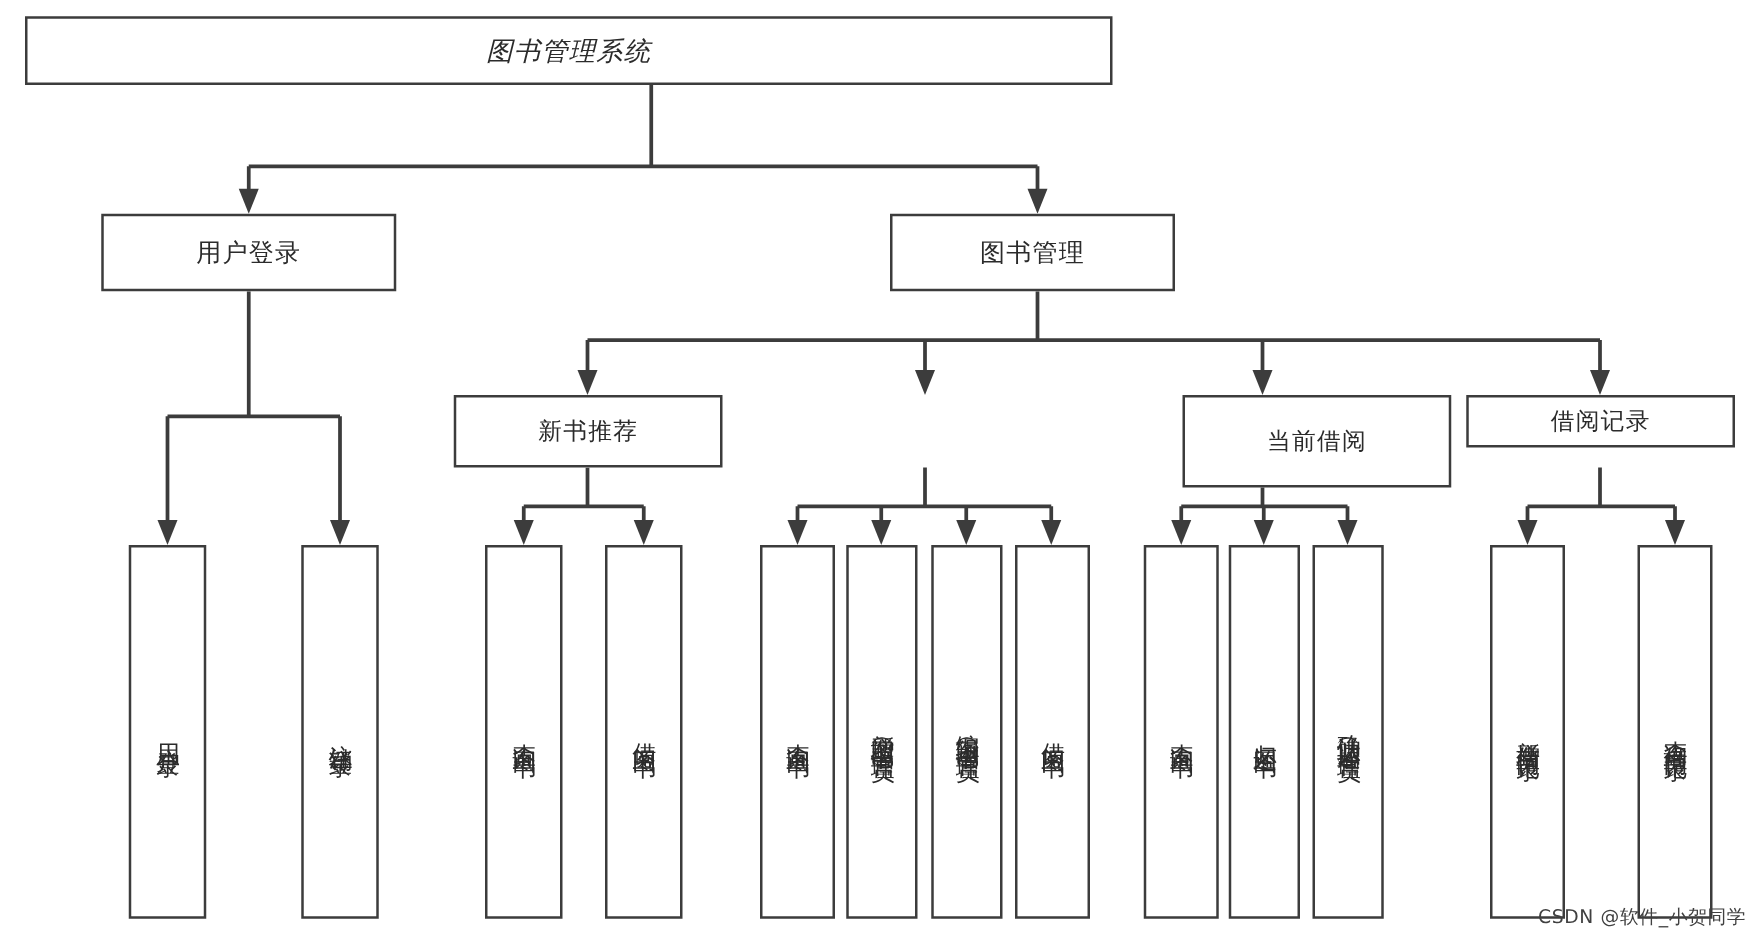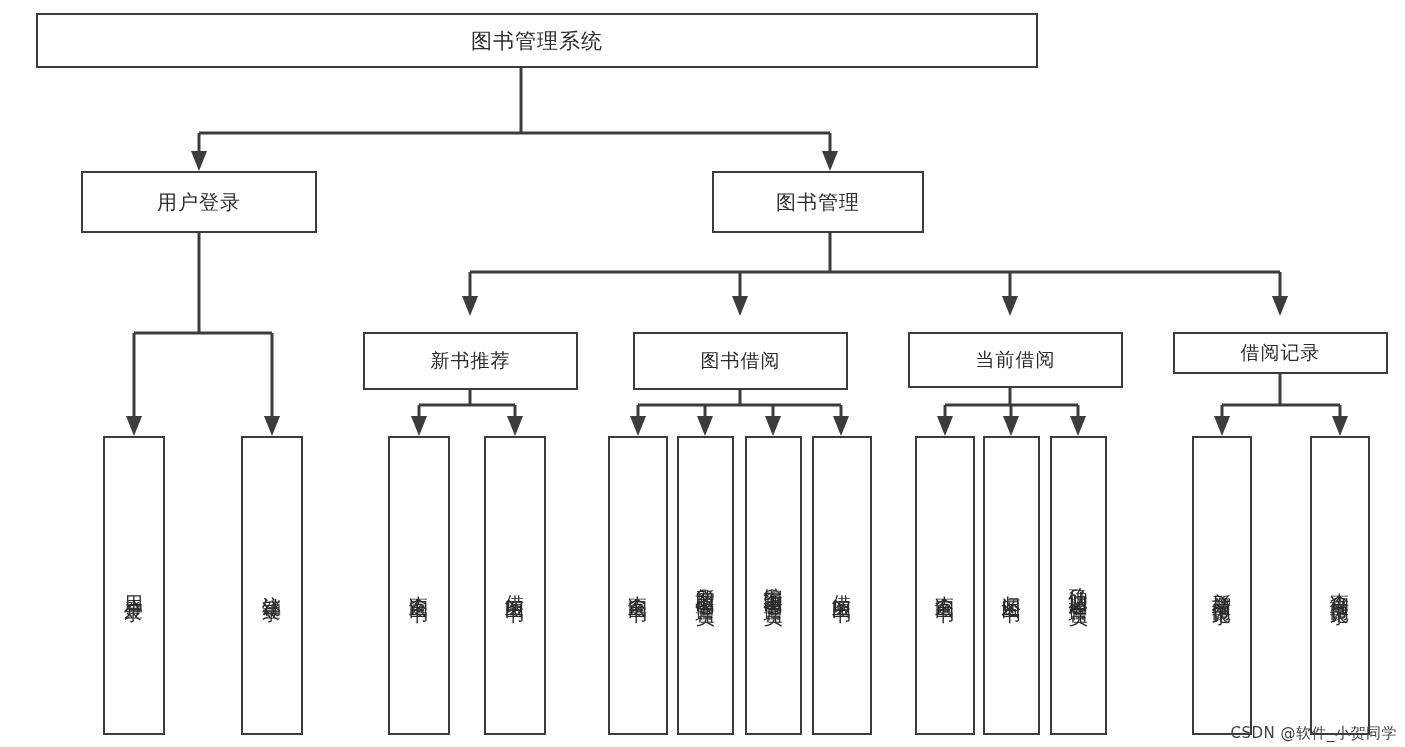--- a/index.html
+++ b/index.html
@@ -43,21 +43,20 @@
     font-size: 21px;
     letter-spacing: 1px;
   }
   .node.lvl1 {
     font-size: 20px;
     letter-spacing: 1px;
   }
   .node.lvl2 {
     font-size: 19px;
     letter-spacing: 1px;
-    margin-top: 16px;
   }
   .node.leaf {
     font-size: 19px;
   }
   .vtext {
     writing-mode: vertical-rl;
     text-orientation: upright;
     letter-spacing: 3px;
     line-height: 1;
     white-space: nowrap;
@@ -129,38 +128,35 @@
       <line x1="1078" y1="405" x2="1078" y2="418" stroke="#3c3c3c" stroke-width="3"></line>
       <polygon points="1070,416 1086,416 1078,436" fill="#3c3c3c"></polygon>
       <line x1="1280" y1="374" x2="1280" y2="405" stroke="#3c3c3c" stroke-width="3"></line>
       <line x1="1222" y1="405" x2="1340" y2="405" stroke="#3c3c3c" stroke-width="3"></line>
       <line x1="1222" y1="405" x2="1222" y2="418" stroke="#3c3c3c" stroke-width="3"></line>
       <polygon points="1214,416 1230,416 1222,436" fill="#3c3c3c"></polygon>
       <line x1="1340" y1="405" x2="1340" y2="418" stroke="#3c3c3c" stroke-width="3"></line>
       <polygon points="1332,416 1348,416 1340,436" fill="#3c3c3c"></polygon>
     </svg>
 
-  <div class="node root" id="n-root" style="left: 36px; top: 13px; width: 1002px; height: 55px;">
+  <div class="node root" id="n-root" style="left: 20px; top: 13px; width: 870px; height: 55px; font-style: italic;">
     <span class="htext">图书管理系统</span>
   </div>
 
   <div class="node lvl1" id="n-l1-0" style="left: 81px; top: 171px; width: 236px; height: 62px;">
     <span class="htext">用户登录</span>
   </div>
-  <div class="node lvl1" id="n-l1-1" style="left: 712px; top: 171px; width: 212px; height: 62px;">
+  <div class="node lvl1" id="n-l1-1" style="left: 712px; top: 171px; width: 228px; height: 62px;">
     <span class="htext">图书管理</span>
   </div>
 
   <div class="node lvl2" id="n-l2-0" style="left: 363px; top: 316px; width: 215px; height: 58px;">
     <span class="htext">新书推荐</span>
   </div>
-  <div class="node lvl2" id="n-l2-1" style="left: 633px; top: 316px; width: 215px; height: 58px;">
-    <span class="htext">图书借阅</span>
-  </div>
-  <div class="node lvl2" id="n-l2-2" style="left: 908px; top: 316px; width: 215px; height: 56px;">
+  <div class="node lvl2" id="n-l2-2" style="left: 946px; top: 316px; width: 215px; height: 74px;">
     <span class="htext">当前借阅</span>
   </div>
   <div class="node lvl2" id="n-l2-3" style="left: 1173px; top: 316px; width: 215px; height: 42px;">
     <span class="htext">借阅记录</span>
   </div>
 
   <div class="node leaf" id="n-lf-0" style="left: 103px; top: 436px; width: 62px; height: 299px;">
     <span class="vtext">用户登录</span>
   </div>
   <div class="node leaf" id="n-lf-1" style="left: 241px; top: 436px; width: 62px; height: 299px;">

